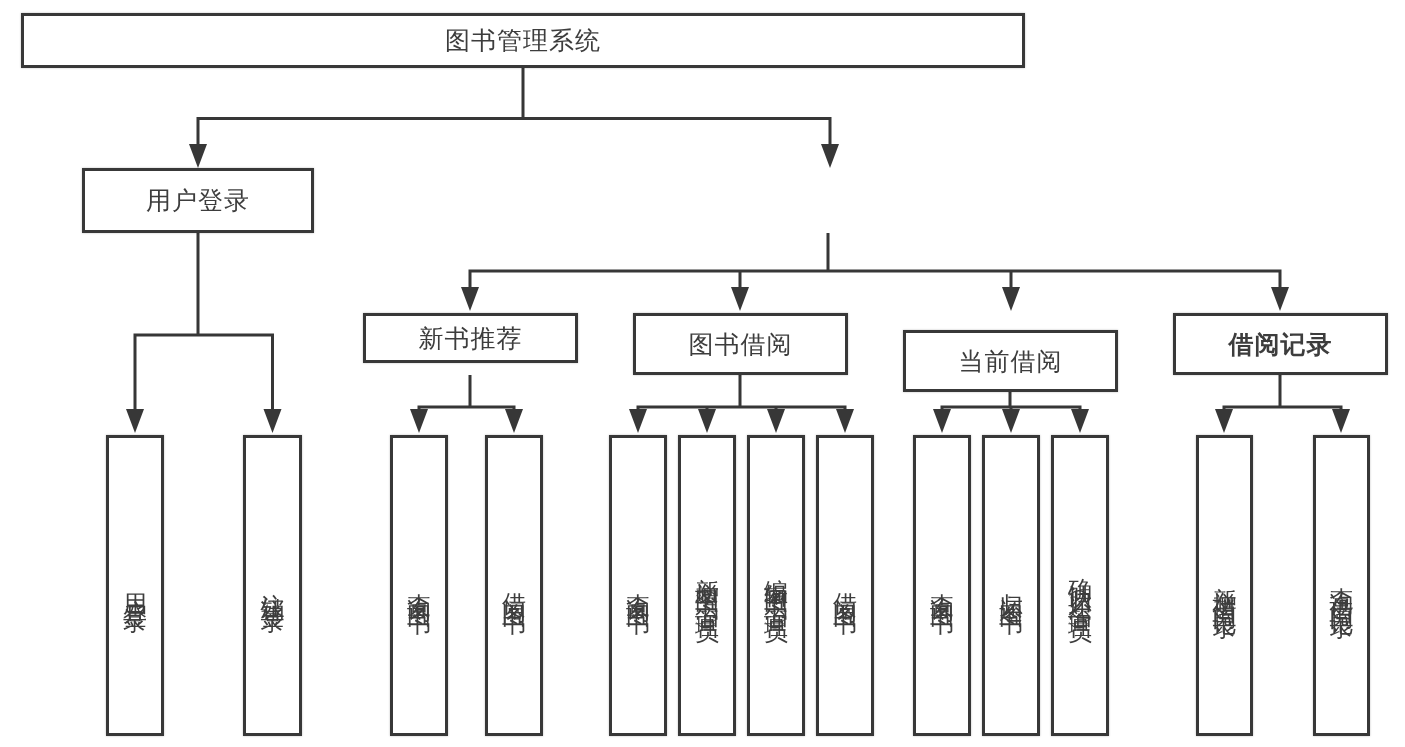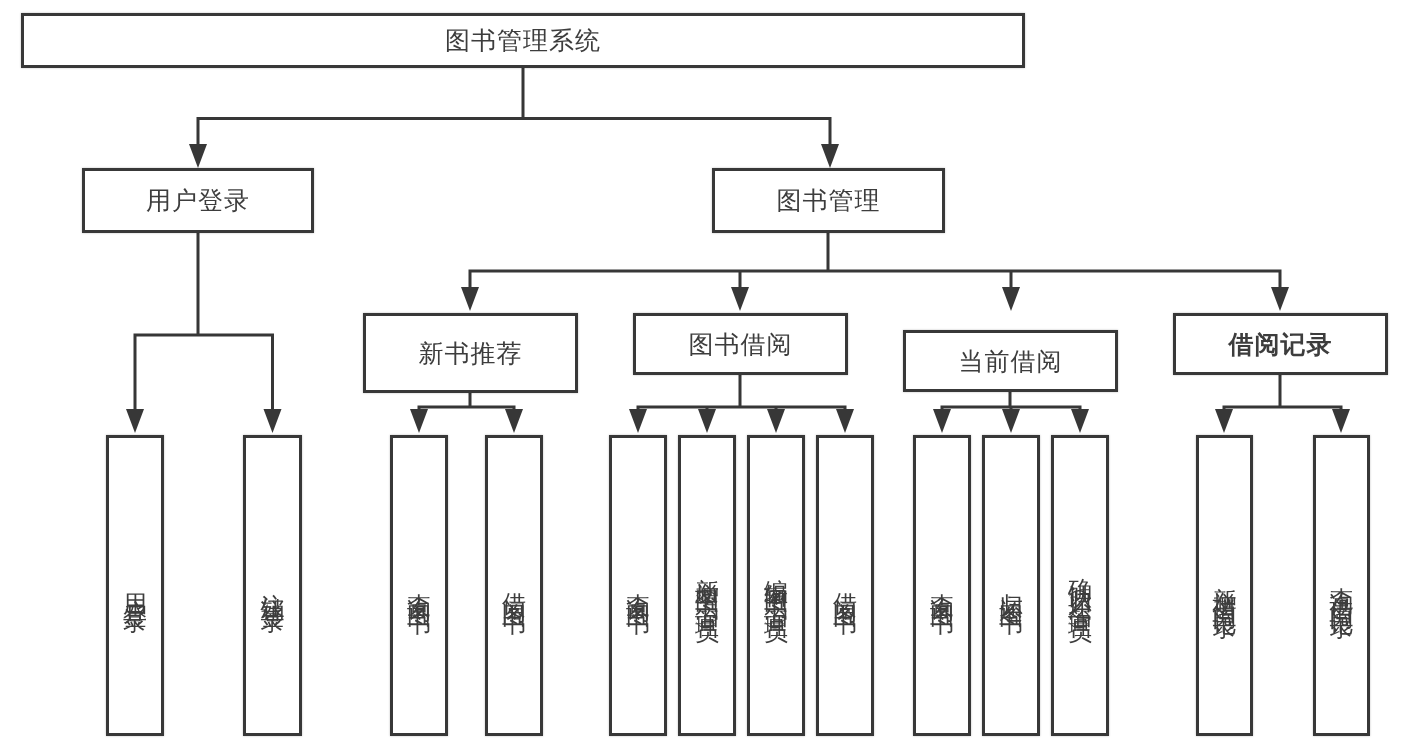--- a/index.html
+++ b/index.html
@@ -69,25 +69,22 @@
     <polygon class="head" points="1332,409 1350,409 1341,433"></polygon>
   </svg>
 
   <div class="box" style="left:21px;top:13px;width:1004px;height:55px;">
     <span class="h-label">图书管理系统</span>
   </div>
 
   <div class="box" style="left:82px;top:168px;width:232px;height:65px;">
     <span class="h-label">用户登录</span>
   </div>
-  <div class="box" style="left:712px;top:168px;width:233px;height:65px;">
-    <span class="h-label">图书管理</span>
-  </div>
 
-  <div class="box" style="left:363px;top:313px;width:215px;height:80px;">
+  <div class="box" style="left:363px;top:313px;width:215px;height:50px;">
     <span class="h-label">新书推荐</span>
   </div>
   <div class="box" style="left:633px;top:313px;width:215px;height:62px;">
     <span class="h-label">图书借阅</span>
   </div>
   <div class="box" style="left:903px;top:330px;width:215px;height:62px;">
     <span class="h-label">当前借阅</span>
   </div>
   <div class="box" style="left:1173px;top:313px;width:215px;height:62px;font-weight:bold;">
     <span class="h-label">借阅记录</span>

